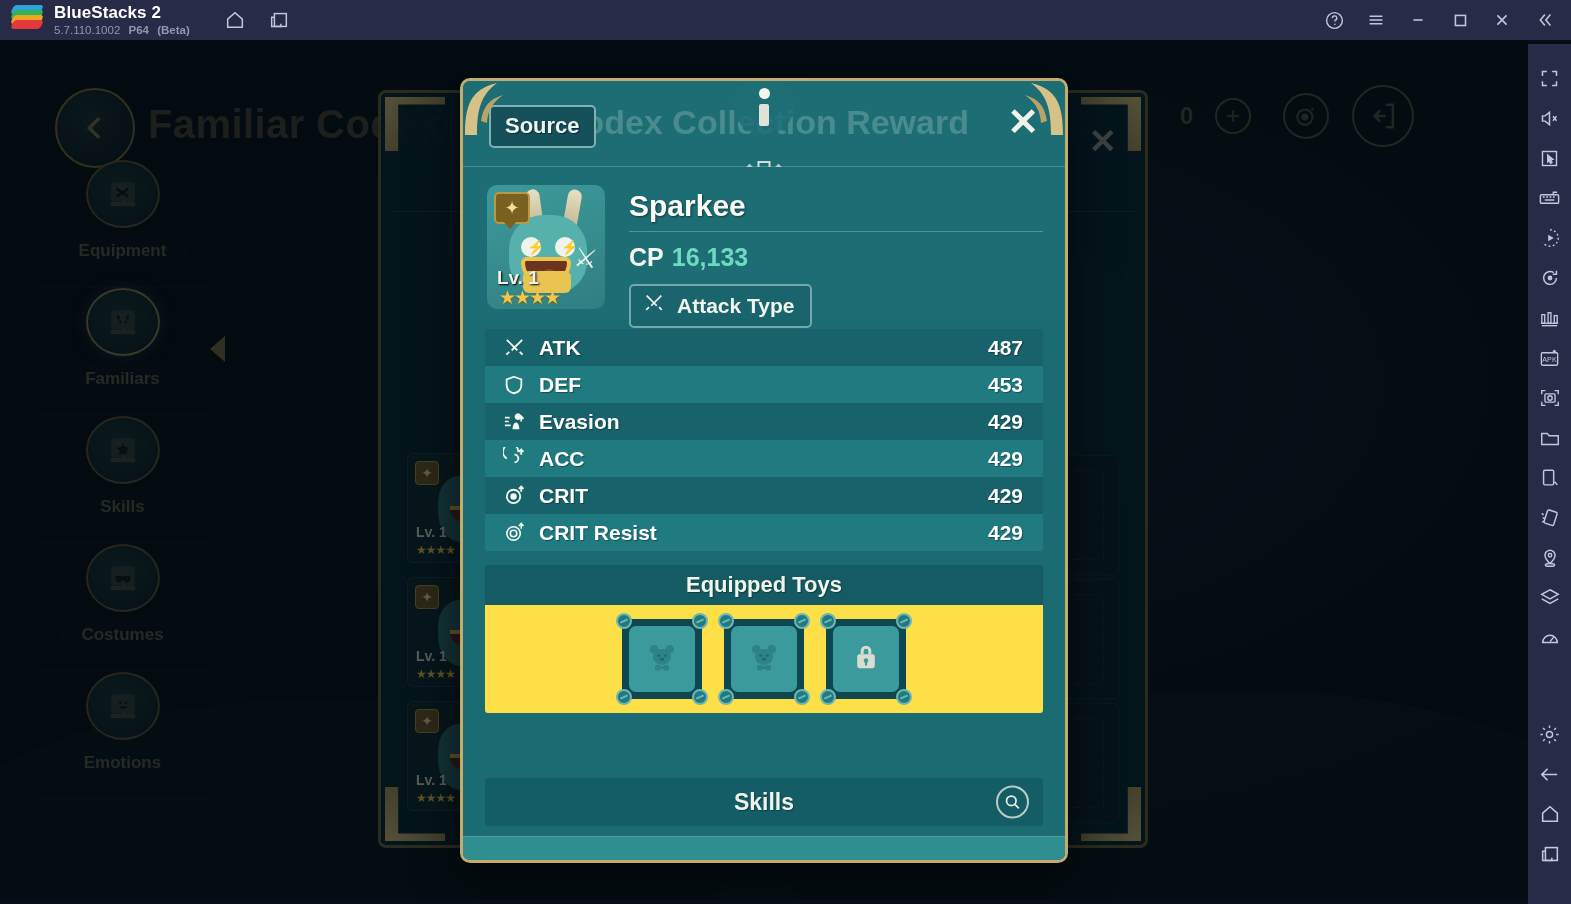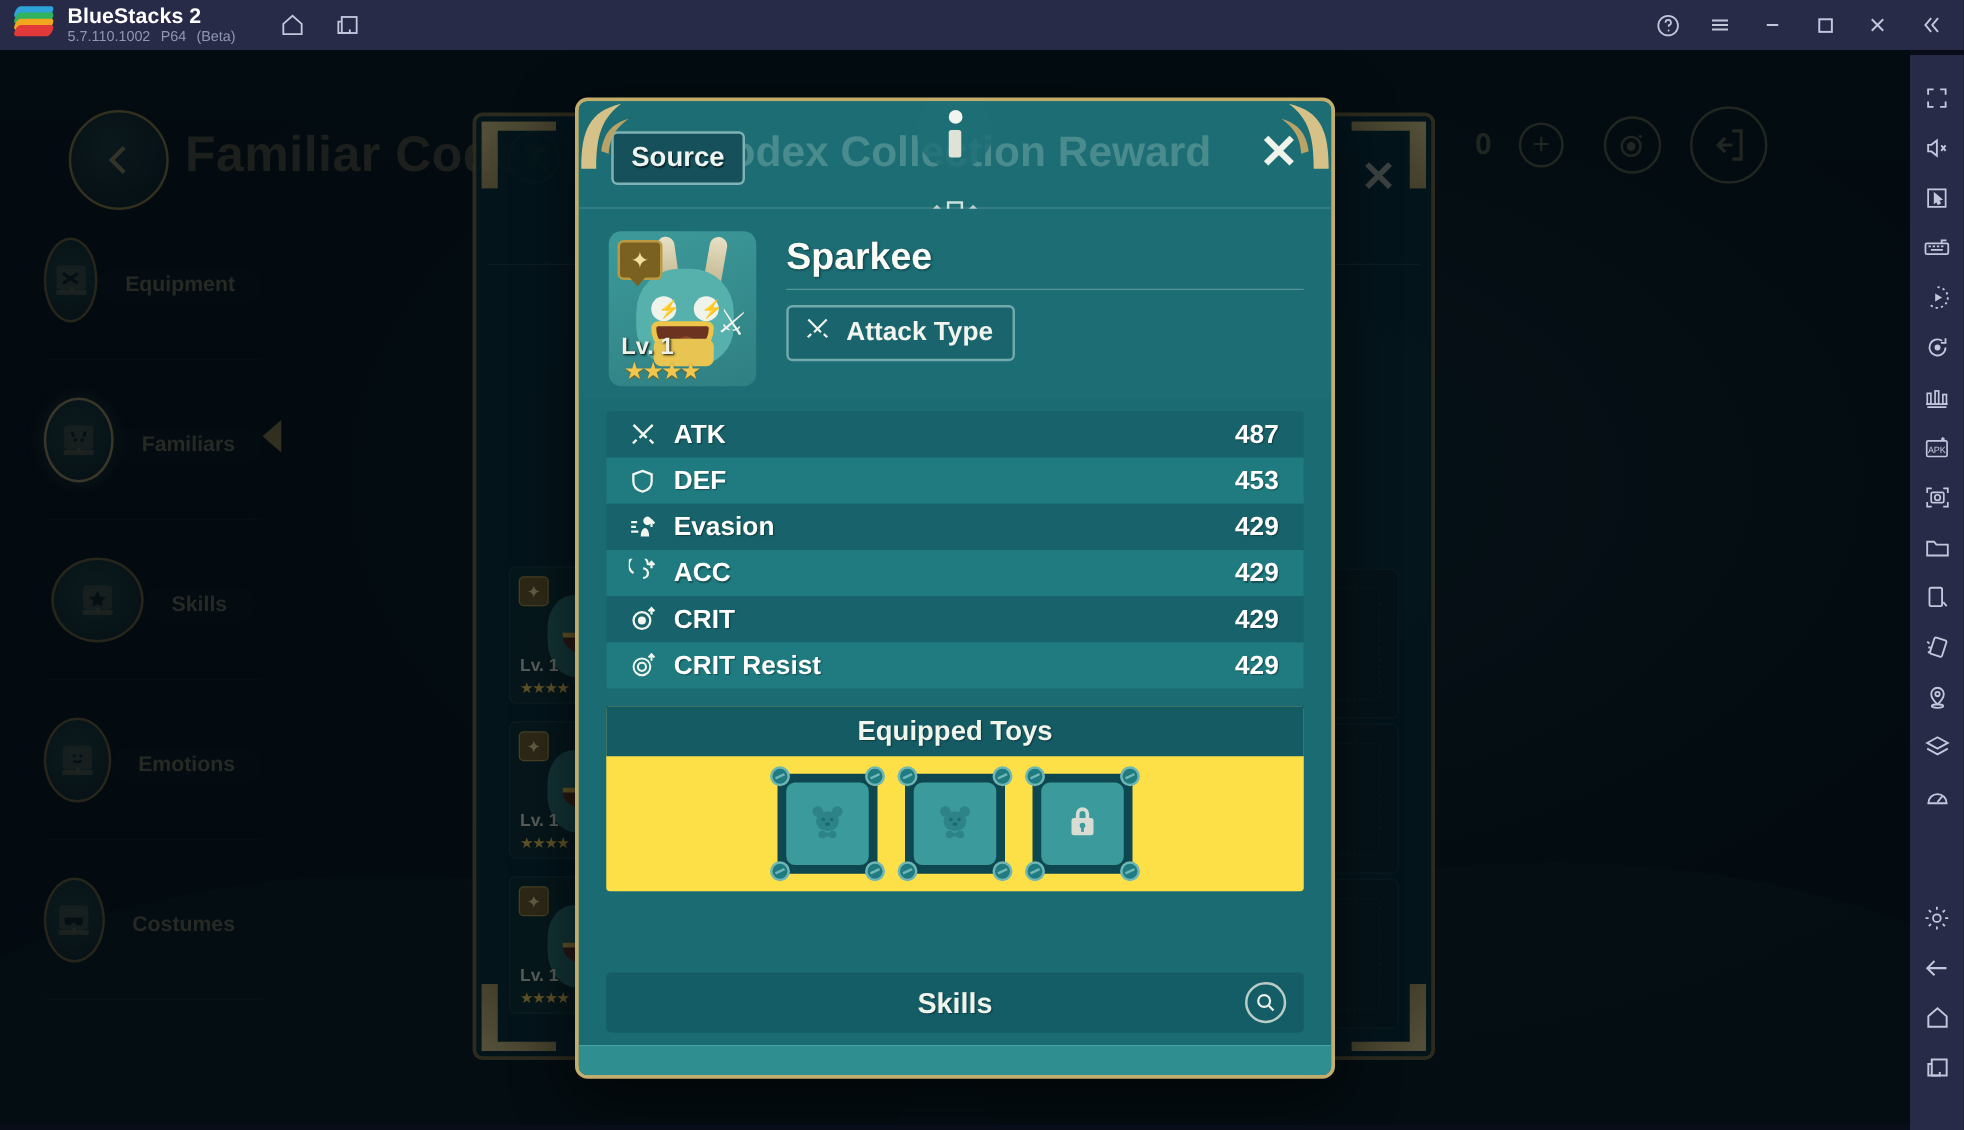--- a/index.html
+++ b/index.html
@@ -24,21 +24,21 @@
     transform: skewX(-24deg);
   }
   #bs-logo .l1 { top: 15px; background: #e23a3a; }
   #bs-logo .l2 { top: 10px; background: #f0a61e; }
   #bs-logo .l3 { top: 5px;  background: #30b35e; }
   #bs-logo .l4 { top: 0px;  background: #2ea3d8; }
 
   #bs-titletext { margin-left: 12px; line-height: 1.05; }
   #bs-titletext .t1 { color: #ffffff; font-size: 17px; font-weight: bold; letter-spacing: .1px;}
   #bs-titletext .t2 { color: #9096b4; font-size: 11.5px; margin-top: 2px; }
-  #bs-titletext .t2 em { font-style: normal; margin-left: 5px; }
+  #bs-titletext .t2 em { font-style: normal; margin-left: 5px; font-weight: bold; }
 
   .bs-ico {
     width: 34px; height: 34px; display: flex; align-items: center; justify-content: center;
     color: #c3c7dc;
   }
   #bs-nav { display: flex; margin-left: 28px; gap: 10px; }
   #bs-winbtns { margin-left: auto; display: flex; gap: 8px; margin-right: 10px; }
 
   
   #bs-sidebar {
@@ -106,21 +106,21 @@
     display:flex; align-items:center; justify-content:center;
   }
 
   
   #rail {
     position: absolute; left: 35px; top: 120px; width: 175px; height: 660px;
   }
   .rail-item {
     height: 128px; position: relative;
     border-bottom: 1px solid rgba(90,110,110,.08);
-    display: flex; align-items: center; justify-content: center;
+    display: flex; flex-direction: column; align-items: center; 
   }
   .rail-orb {
     width: 74px; height: 68px; border-radius: 50%;
     background: radial-gradient(circle at 45% 40%, #16302f, #0c1a1d);
     border: 2px solid #55492a;
     display: flex; align-items: center; justify-content: center;
   }
   .rail-item.active .rail-orb {
     border-color: #7d7047;
     box-shadow: 0 0 16px rgba(140,180,170,.18);
@@ -511,40 +511,40 @@
           <path d="M11 17l1.2 2.6L13.4 17z" fill="currentColor" stroke="none"></path>
         </svg>
       </div>
       <div class="rail-label">Skills</div>
     </div>
 
     <div class="rail-item">
       <div class="rail-orb">
         <svg class="rail-glyph" viewBox="0 0 24 24" fill="none" stroke="currentColor" stroke-width="1.5">
           <rect x="4" y="4" width="16" height="13" rx="1.5" fill="currentColor" opacity=".5"></rect>
+          <path d="M6.5 10.5h11v2.5a2.2 2.2 0 01-2.2 2.2h-1.2L12 13.5l-2.1 1.7H8.7a2.2 2.2 0 01-2.2-2.2z" fill="#0d1a1c" stroke="none"></path>
+          <path d="M3 18h18v3H3z" fill="currentColor" opacity=".7" stroke="none"></path>
+          <path d="M11 17l1.2 2.6L13.4 17z" fill="currentColor" stroke="none"></path>
+        </svg>
+      </div>
+      <div class="rail-label">Costumes</div>
+    </div>
+
+    <div class="rail-item">
+      <div class="rail-orb">
+        <svg class="rail-glyph" viewBox="0 0 24 24" fill="none" stroke="currentColor" stroke-width="1.5">
+          <rect x="4" y="4" width="16" height="13" rx="1.5" fill="currentColor" opacity=".5"></rect>
           <circle cx="10" cy="9.5" r="1" fill="#0d1a1c" stroke="none"></circle>
           <circle cx="14" cy="9.5" r="1" fill="#0d1a1c" stroke="none"></circle>
           <path d="M9.6 12.3c1 1.2 3.8 1.2 4.8 0" stroke="#0d1a1c" stroke-width="1.6"></path>
           <path d="M3 18h18v3H3z" fill="currentColor" opacity=".7" stroke="none"></path>
           <path d="M11 17l1.2 2.6L13.4 17z" fill="currentColor" stroke="none"></path>
         </svg>
       </div>
       <div class="rail-label">Emotions</div>
-    </div>
-
-    <div class="rail-item">
-      <div class="rail-orb">
-        <svg class="rail-glyph" viewBox="0 0 24 24" fill="none" stroke="currentColor" stroke-width="1.5">
-          <rect x="4" y="4" width="16" height="13" rx="1.5" fill="currentColor" opacity=".5"></rect>
-          <path d="M6.5 10.5h11v2.5a2.2 2.2 0 01-2.2 2.2h-1.2L12 13.5l-2.1 1.7H8.7a2.2 2.2 0 01-2.2-2.2z" fill="#0d1a1c" stroke="none"></path>
-          <path d="M3 18h18v3H3z" fill="currentColor" opacity=".7" stroke="none"></path>
-          <path d="M11 17l1.2 2.6L13.4 17z" fill="currentColor" stroke="none"></path>
-        </svg>
-      </div>
-      <div class="rail-label">Costumes</div>
     </div>
   </div>
 
   <div id="codex-panel">
     <div class="corner tl"></div>
     <div class="corner tr"></div>
     <div class="corner bl"></div>
     <div class="corner br"></div>
 
     <div id="codex-close">✕</div>
@@ -645,20 +645,23 @@
           </div>
         <div class="feet"></div>
         <div class="sword">⚔</div>
         <div class="lv">Lv. 1</div>
         <div class="stars">★★★★</div>
       </div>
 
       <div id="hero-info">
         <div id="hero-name">Sparkee</div>
         <div id="hero-rule"></div>
+        <div id="hero-cp">
+          <span>CP</span><em>16,133</em>
+        </div>
         <div id="attack-type">
           <span>
             <svg width="22" height="22" viewBox="0 0 24 24" fill="none" stroke="currentColor" stroke-width="1.9">
               <path d="M4 4l11 11M20 4L9 15"></path>
                 <path d="M3.5 19.5l3-3M20.5 19.5l-3-3"></path>
             </svg>
           </span>
           <span>Attack Type</span>
         </div>
       </div>

